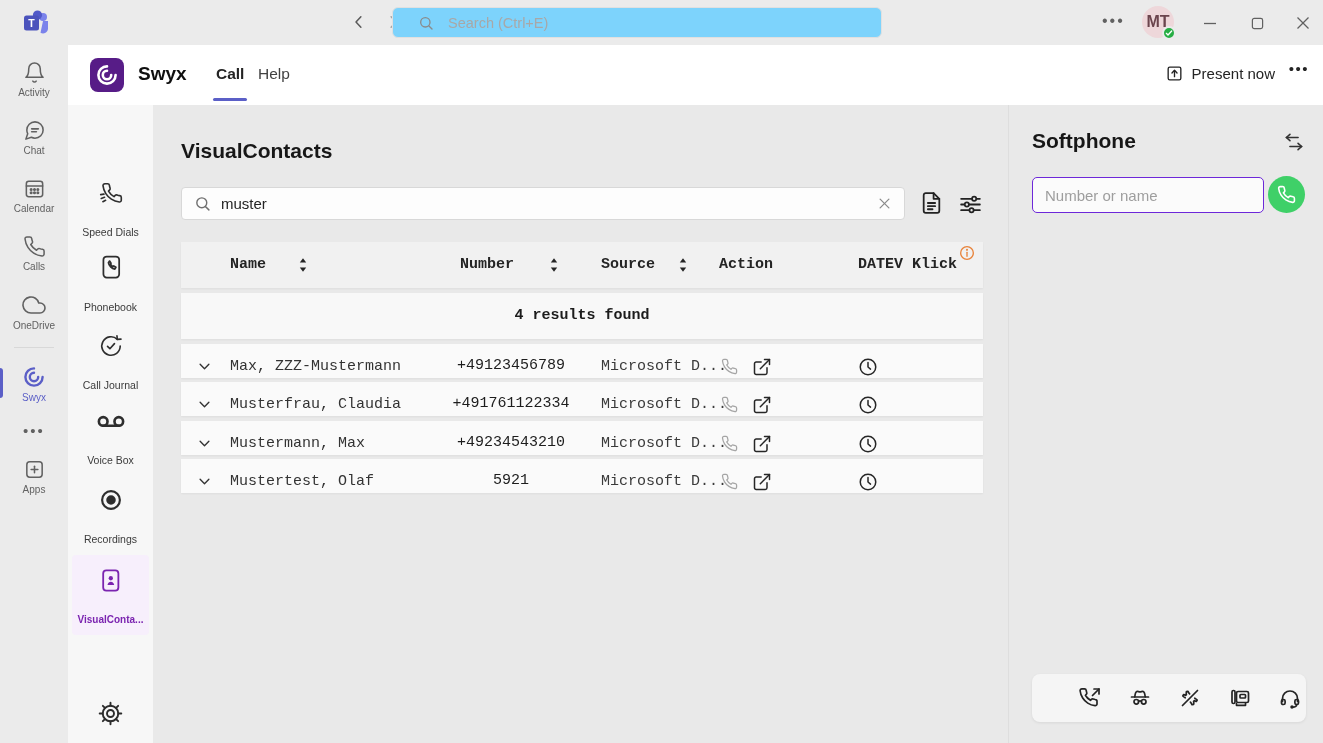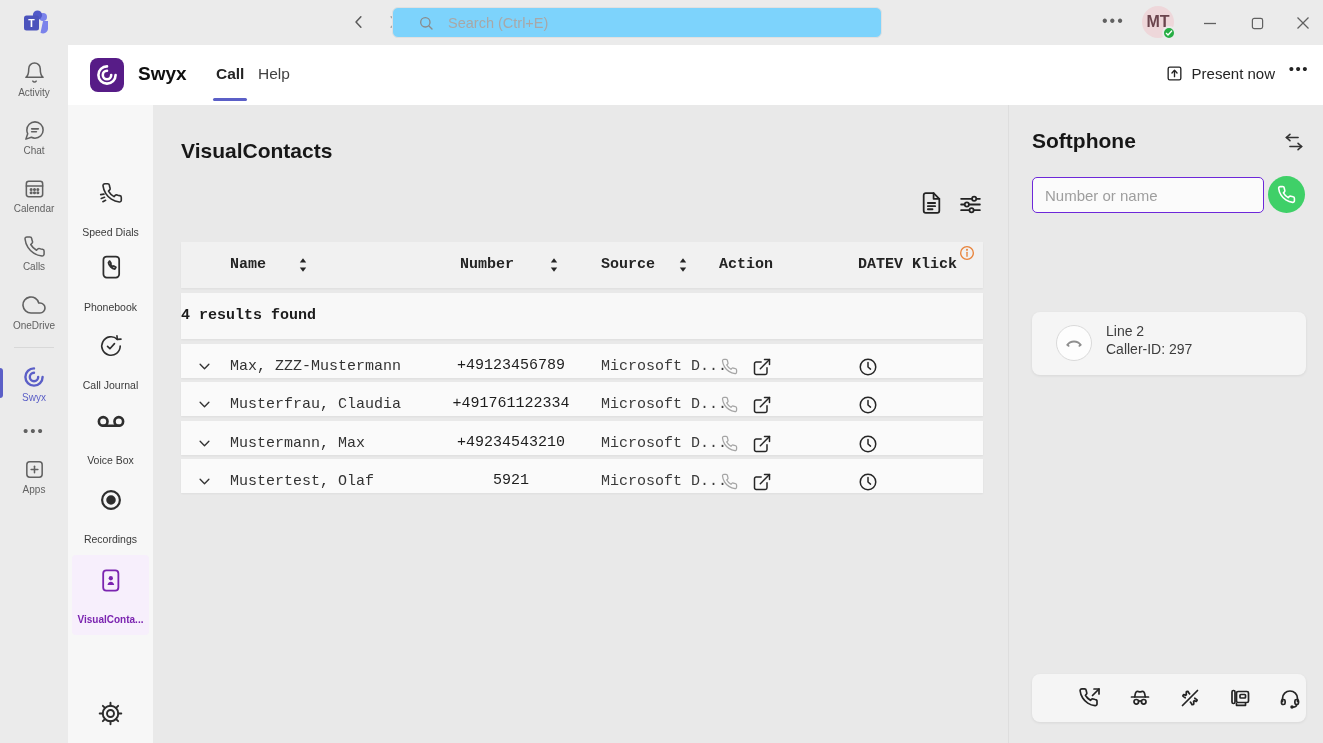--- a/index.html
+++ b/index.html
@@ -126,21 +126,21 @@
     position:relative; height:46px; background:#f1f1f1;
     font-weight:bold; font-size:15px; color:#242424;
     box-shadow:0 1px 2px rgba(0,0,0,.05);
   }
   .thead .col { position:absolute; top:14px; }
   .sort { position:absolute; top:14px; color:#242424; cursor:pointer; }
   .info-badge { position:absolute; left:778px; top:3px; color:#e8833a; cursor:pointer; }
 
   .results-row {
     position:relative; margin-top:5px; height:46px; background:#f8f8f8;
-    line-height:46px; font-weight:bold; font-size:15px; color:#1c1c1c;
+    text-align:center; line-height:46px; font-weight:bold; font-size:15px; color:#1c1c1c;
     box-shadow:0 1px 2px rgba(0,0,0,.05);
   }
   .row {
     position:relative; margin-top:4.5px; height:34px; background:#fafafa;
     box-shadow:0 1px 2px rgba(0,0,0,.05);
   }
   .row .expander { position:absolute; left:16px; top:15px; color:#333; cursor:pointer; }
   .row .name { position:absolute; left:49px; top:14px; font-size:15px; color:#333; }
   .row .number { position:absolute; left:255px; top:13px; width:150px; text-align:center; font-size:15px; color:#1d1d1d; }
   .row .source { position:absolute; left:420px; top:14px; font-size:15px; color:#3a3a3a; }
@@ -429,20 +429,35 @@
         <line x1="7.05" y1="7.05" x2="5.2" y2="5.2"></line>
         <line x1="12" y1="5" x2="12" y2="2.4"></line>
         <line x1="16.95" y1="7.05" x2="18.8" y2="5.2"></line>
       </svg>
   </div>
 </div>
 
 <div class="main">
   <div class="main-title">VisualContacts</div>
 
+  <div class="main-search">
+    <span class="mag">
+      <svg width="17" height="17" viewBox="0 0 24 24" fill="none" stroke="currentColor" stroke-width="2" stroke-linecap="round">
+          <circle cx="11" cy="11" r="7"></circle>
+          <line x1="16.5" y1="16.5" x2="21" y2="21"></line>
+        </svg>
+    </span>
+    <input value="muster" style="">
+    <span class="clear">
+      <svg width="15" height="15" viewBox="0 0 24 24" fill="none" stroke="currentColor" stroke-width="2" stroke-linecap="round">
+          <line x1="5" y1="5" x2="19" y2="19"></line>
+          <line x1="19" y1="5" x2="5" y2="19"></line>
+        </svg>
+    </span>
+  </div>
 
   <span class="icon-btn export-btn">
     <svg width="25" height="28" viewBox="0 0 24 24" fill="none" stroke="currentColor" stroke-width="1.7" stroke-linecap="round" stroke-linejoin="round">
         <path d="M14 2.5H6.5a2 2 0 0 0-2 2v15a2 2 0 0 0 2 2h11a2 2 0 0 0 2-2V8z"></path>
         <polyline points="14 2.5 14 8 19.5 8"></polyline>
         <line x1="8.5" y1="12" x2="15.5" y2="12"></line>
         <line x1="8.5" y1="15" x2="15.5" y2="15"></line>
         <line x1="8.5" y1="18" x2="13" y2="18"></line>
       </svg>
   </span>
@@ -625,31 +640,20 @@
   <div class="sp-input">
     <input placeholder="Number or name" style="">
   </div>
   <button class="sp-call-btn">
     <svg width="19" height="19" viewBox="0 0 24 24" fill="none" stroke="#ffffff" stroke-width="2" stroke-linecap="round" stroke-linejoin="round">
         <path d="M22 16.92v3a2 2 0 0 1-2.18 2 19.79 19.79 0 0 1-8.63-3.07 19.5 19.5 0 0 1-6-6 19.79 19.79 0 0 1-3.07-8.67A2 2 0 0 1 4.11 2h3a2 2 0 0 1 2 1.72 12.84 12.84 0 0 0 .7 2.81 2 2 0 0 1-.45 2.11L8.09 9.91a16 16 0 0 0 6 6l1.27-1.27a2 2 0 0 1 2.11-.45 12.84 12.84 0 0 0 2.81.7A2 2 0 0 1 22 16.92z"></path>
       </svg>
   </button>
 
 
-  <div class="line-card l2">
-    <span class="line-icon">
-      <svg width="20" height="20" viewBox="0 0 24 24" fill="none" stroke="currentColor" stroke-width="2.3" stroke-linecap="round">
-          <path d="M4.2 14.2c1.6-2.6 4.4-4 7.8-4s6.2 1.4 7.8 4"></path>
-          <path d="M4.2 14.2l1.3 1.2"></path>
-          <path d="M19.8 14.2l-1.3 1.2"></path>
-        </svg>
-    </span>
-    <span class="line-name">Line 2</span>
-    <span class="line-status">Caller-ID: 297</span>
-  </div>
 
   <div class="sp-toolbar">
     <span class="sp-tool" style="left:46px;">
       <svg width="24" height="24" viewBox="0 0 24 24" fill="none" stroke="currentColor" stroke-width="1.7" stroke-linecap="round" stroke-linejoin="round">
           <path d="M19 15.4v2.5a1.8 1.8 0 0 1-1.96 1.8 16.7 16.7 0 0 1-7.28-2.6 16.4 16.4 0 0 1-5.06-5.06A16.7 16.7 0 0 1 2.1 4.76 1.8 1.8 0 0 1 3.9 2.9h2.5a1.8 1.8 0 0 1 1.8 1.55c.1.7.27 1.37.5 2.02a1.8 1.8 0 0 1-.4 1.9l-.9.9a13.5 13.5 0 0 0 5.06 5.06l.9-.9a1.8 1.8 0 0 1 1.9-.4c.65.23 1.33.4 2.02.5A1.8 1.8 0 0 1 19 15.4z"></path>
           <line x1="14.5" y1="9.5" x2="21" y2="3"></line>
           <polyline points="16 3 21 3 21 8"></polyline>
         </svg>
     </span>
     <span class="sp-tool" style="left:96px;">

